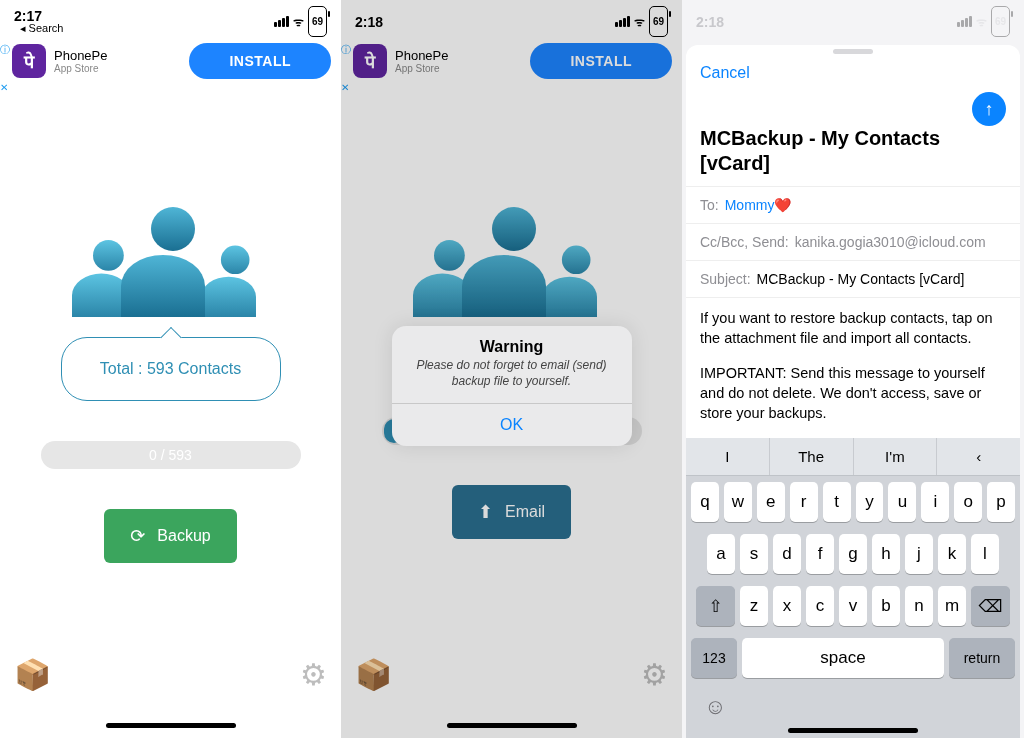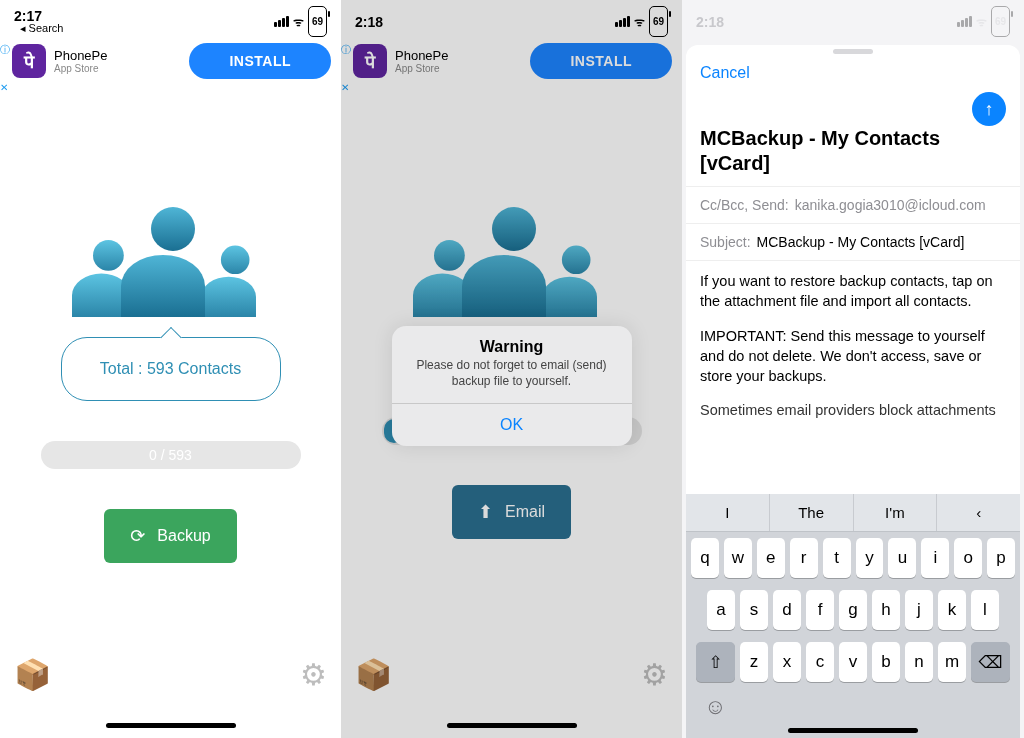--- a/index.html
+++ b/index.html
@@ -58,21 +58,21 @@
   .action-btn.email  { background:#2b6f90; }
   .action-btn .ic { font-size:18px; }
 
   .bottom-icons { position:absolute; bottom:46px; left:0; right:0; display:flex; justify-content:space-between; padding:0 14px; color:#bdbdbd; font-size:30px;}
   .home-ind { position:absolute; bottom:10px; left:50%; transform:translateX(-50%); width:130px; height:5px; background:#000; border-radius:3px;}
 
   
   .dim { position:absolute; inset:0; background:rgba(0,0,0,0.14); }
   .alert { position:absolute; left:50%; top:326px; transform:translateX(-50%); width:240px; background:#eaeaeb; border-radius:14px; overflow:hidden; text-align:center; box-shadow:0 0 20px rgba(0,0,0,0.1);}
   .alert .atitle { font-size:16px; font-weight:600; padding:12px 14px 2px;}
-  .alert .amsg { font-size:12px; color:#444; padding:0 16px 14px; line-height:1.3;}
+  .alert .amsg { font-size:12px; color:#444; padding:0 16px 14px; line-height:1.3;font-style:italic;}
   .alert .aok { border-top:1px solid #c8c8c8; padding:12px 0; color:#0a84ff; font-size:16px; font-weight:500;}
 
   
   .p3 .status { color:#c8c8cc; }
   .sheet-handle { width:40px; height:5px; background:#d8d8db; border-radius:3px; margin:4px auto 0;}
   .sheet { background:#fff; border-radius:12px 12px 0 0; margin:6px 4px 0; height:calc(100% - 44px); overflow:hidden; position:relative;}
   .sheet .top { display:flex; align-items:flex-start; justify-content:space-between; padding:10px 14px 4px;gap:32px;}
   .cancel { color:#0a84ff; font-size:16px; }
   .send { width:34px; height:34px; border-radius:50%; background:#0a84ff; display:flex; align-items:center; justify-content:center; color:#fff; font-size:18px; margin-top:28px;}
   .mtitle { font-size:20px; font-weight:700; padding:0 14px 10px; line-height:1.25; margin-top:-4px;}
@@ -243,20 +243,24 @@
   </div>
   <div class="sheet">
     <div class="sheet-handle"></div>
     <div class="top">
       <span class="cancel">Cancel</span>
       <span class="send">
         <span>↑</span>
       </span>
     </div>
     <div class="mtitle">MCBackup - My Contacts [vCard]</div>
+    <div class="mrow">
+      <span class="lbl">To:</span>
+      <span class="to-val">Mommy❤️</span>
+    </div>
     <div class="mrow">
       <span class="lbl">Cc/Bcc, Send:</span>
       <span class="lbl">kanika.gogia3010@icloud.com</span>
     </div>
     <div class="mrow">
       <span class="lbl">Subject:</span>
       <span>MCBackup - My Contacts [vCard]</span>
     </div>
     <div class="mbody">
       <p>If you want to restore backup contacts, tap on the attachment file and import all contacts.</p>
@@ -302,20 +306,25 @@
             <div class="key">z</div>
             <div class="key">x</div>
             <div class="key">c</div>
             <div class="key">v</div>
             <div class="key">b</div>
             <div class="key">n</div>
             <div class="key">m</div>
           </div>
         <div class="key wide">⌫</div>
       </div>
+      <div class="krow r4">
+        <div class="key num">123</div>
+        <div class="key space">space</div>
+        <div class="key ret">return</div>
+      </div>
       <div class="emoji-row">
         <span class="em">☺</span>
         <span class="em"></span>
       </div>
       <div class="home-ind"></div>
     </div>
   </div>
 </div>
 
 </body></html>

